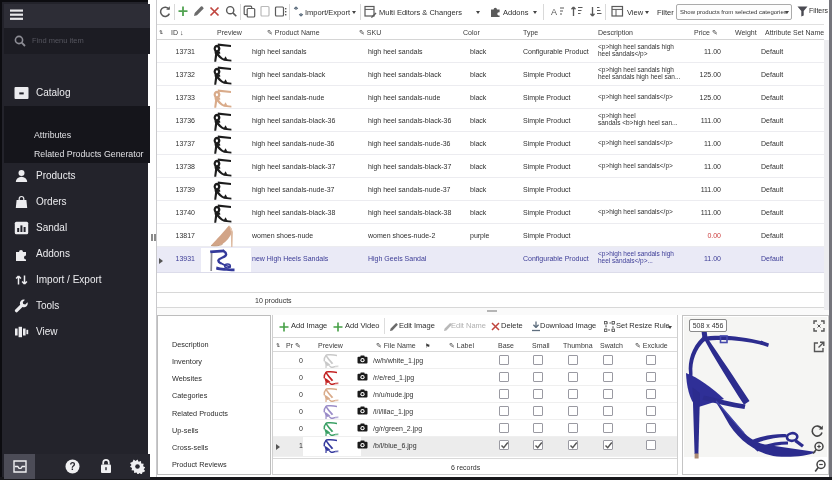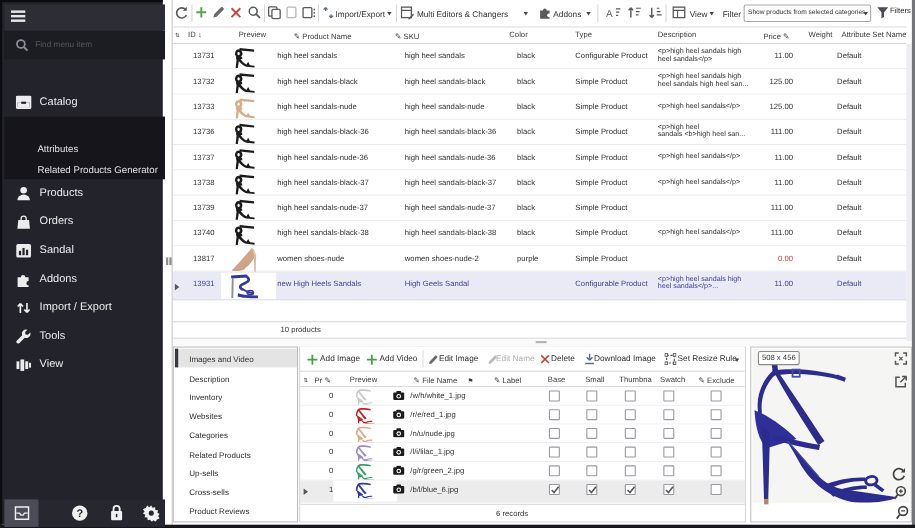--- a/index.html
+++ b/index.html
@@ -436,24 +436,20 @@
 </div>
 
     <div id="sumrow">
         <div class="abs" style="left:98px;top:4px;font-size:7px;color:#303030">10 products</div>
       </div>
     <div id="splitter">
         <div class="abs" style="left:330px;top:2px;width:10px;height:2px;background:#b5b5b5"></div>
       </div>
 
     <div id="tabs">
-      <div class="tab" id="tabsel" style="top:1px">
-          <div id="tabselbar"></div>
-          <div class="txt">Images and Video</div>
-        </div>
       <div class="tab" style="top:19px">
           <div class="txt">Description</div>
         </div>
       <div class="tab" style="top:36px">
           <div class="txt">Inventory</div>
         </div>
       <div class="tab" style="top:53px">
           <div class="txt">Websites</div>
         </div>
       <div class="tab" style="top:70px">

